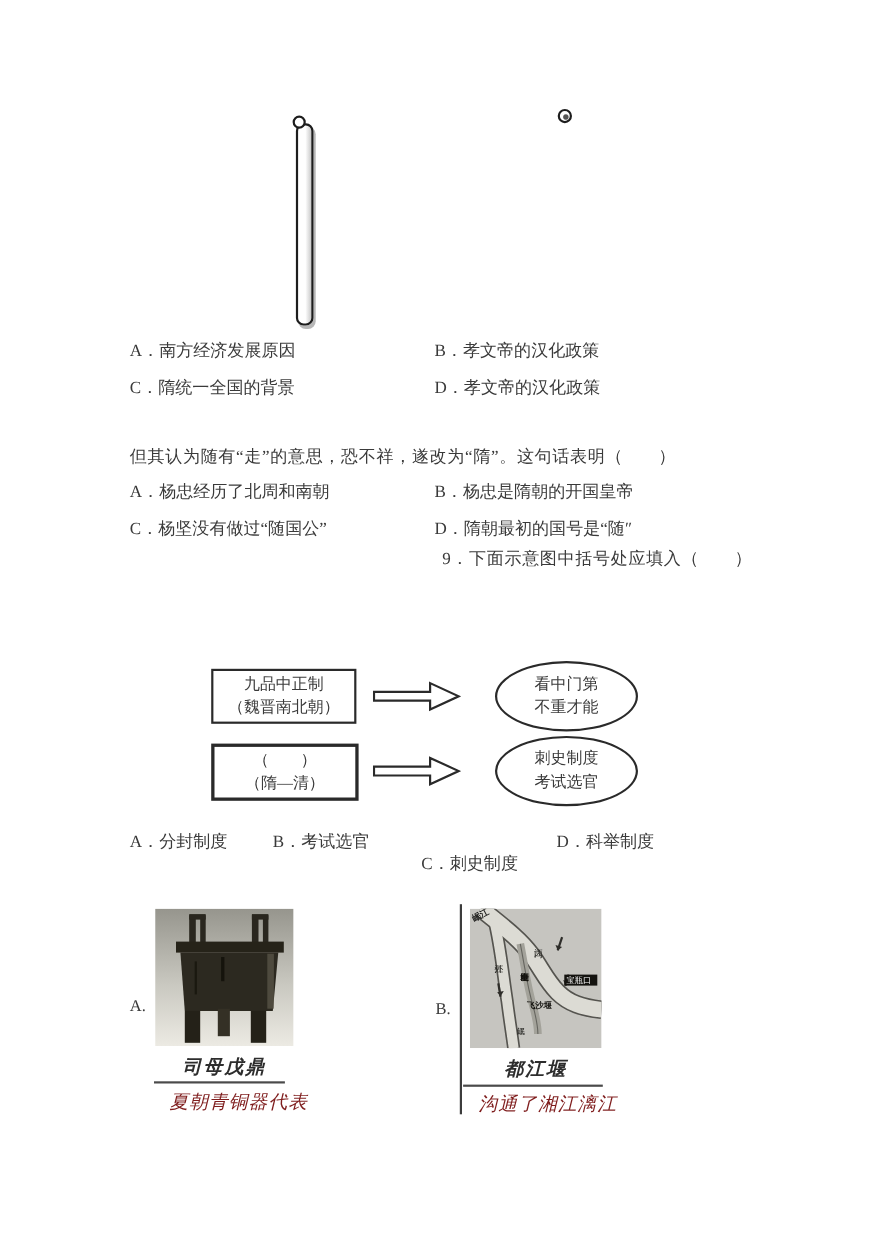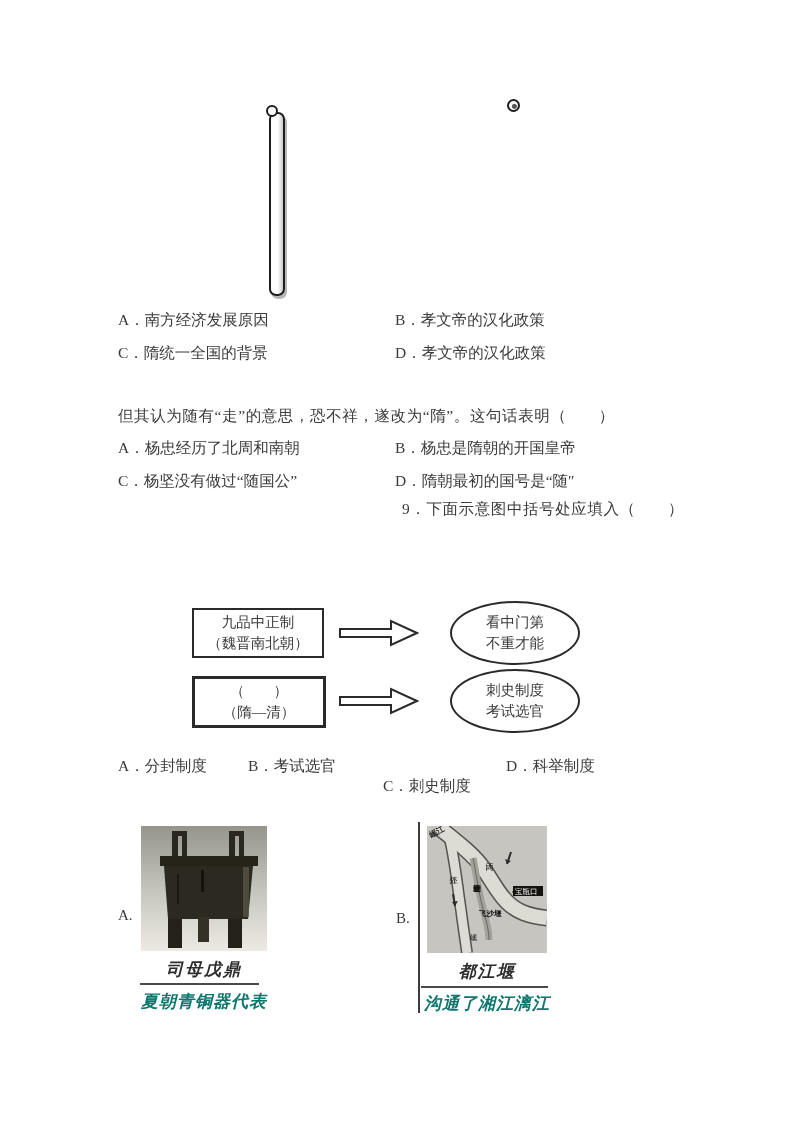--- a/index.html
+++ b/index.html
@@ -62,22 +62,22 @@
 
   
   .card-label { position:absolute; font-size:15px; }
   .photo-box { position:absolute; overflow:hidden; }
   .cap-title {
     position:absolute; text-align:center; font-size:17px; font-style:italic; font-weight:bold;
     letter-spacing:2px; color:#2d2d2d; white-space:nowrap;
   }
   .cap-line { position:absolute; height:2px; background:#4a4a4a; }
   .cap-desc {
-    position:absolute; text-align:center; font-size:17px; font-style:italic; font-weight:bold;
-    letter-spacing:1px; color:#0f766e; white-space:nowrap;
+    position:absolute; text-align:right; font-size:17px; font-style:italic; font-weight:normal;
+    letter-spacing:1px; color:#7f1d1d; white-space:nowrap;
   }
   .v-divider { position:absolute; width:2px; background:#3c3c3c; }
 </style>
 </head>
 <body>
 
 <div class="page">
 
   <div class="scroll-wrap">
     <div class="scroll-roll"></div>

